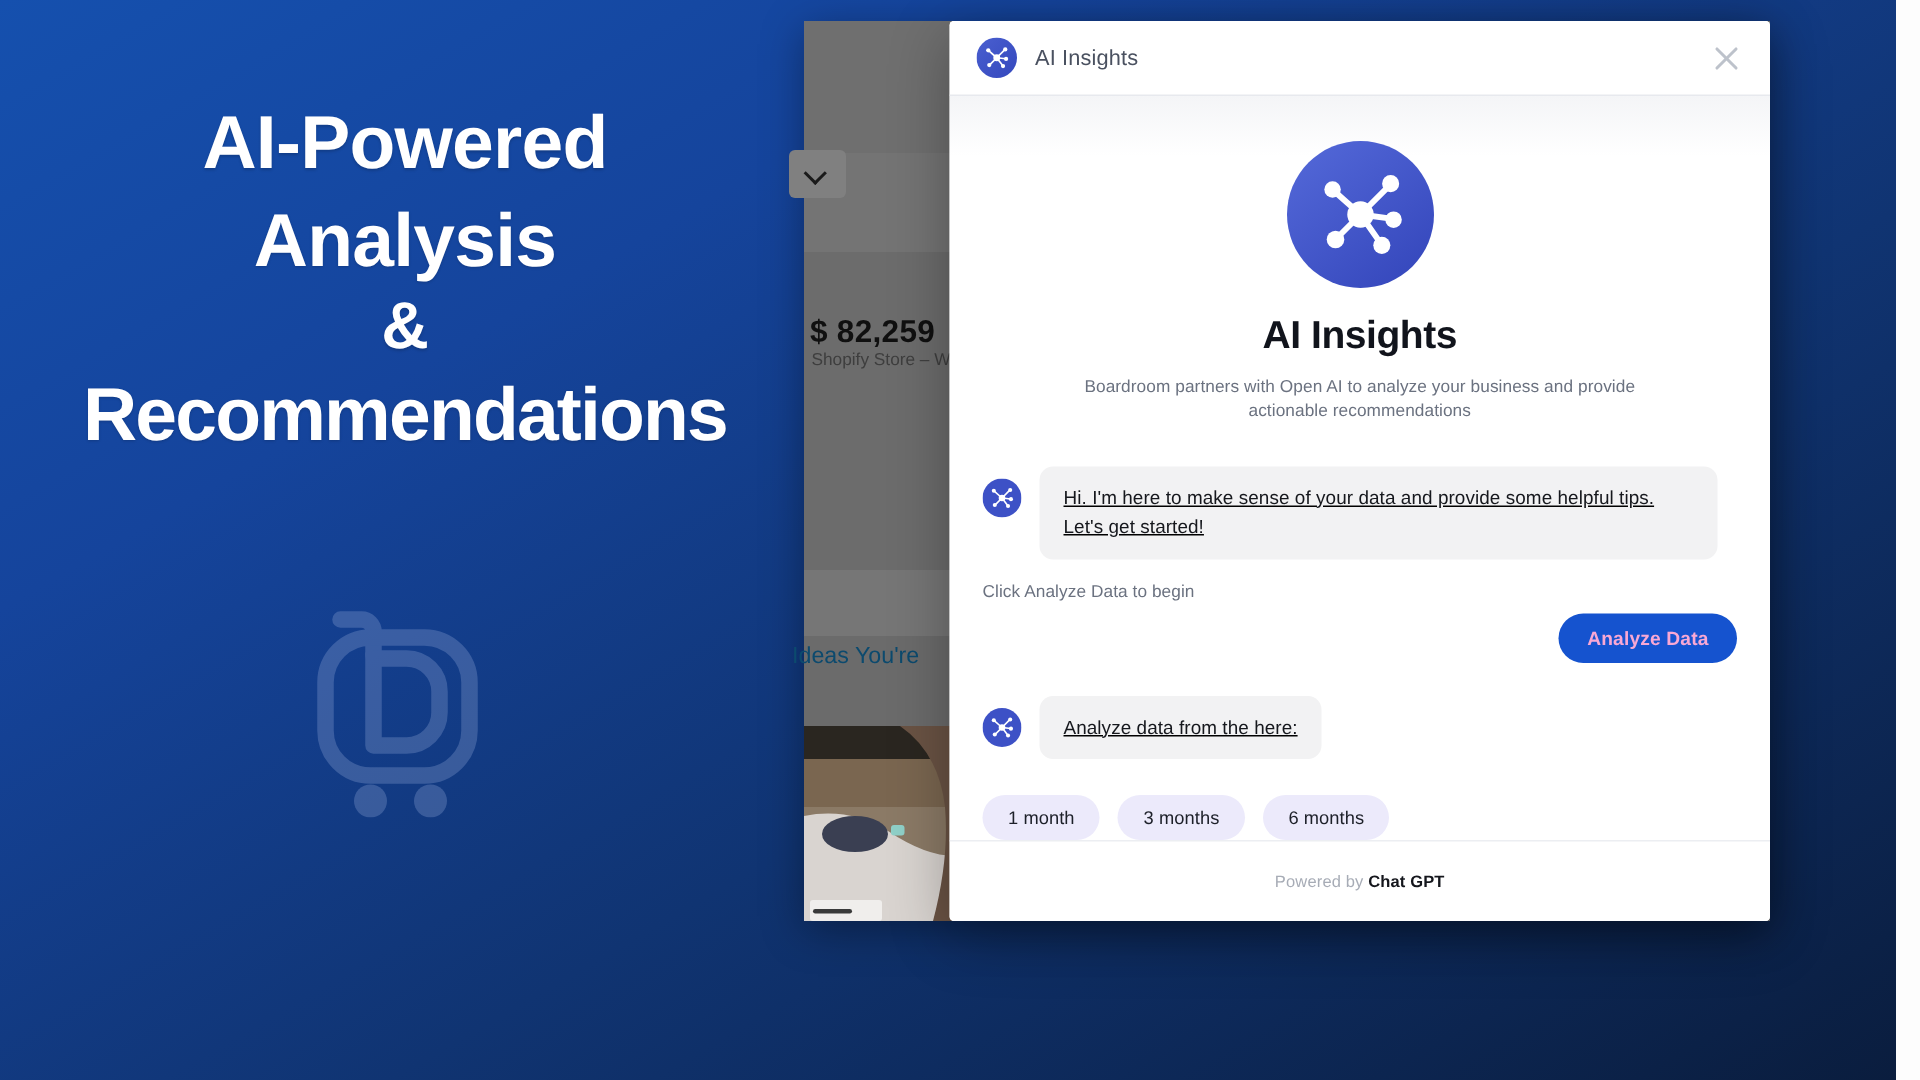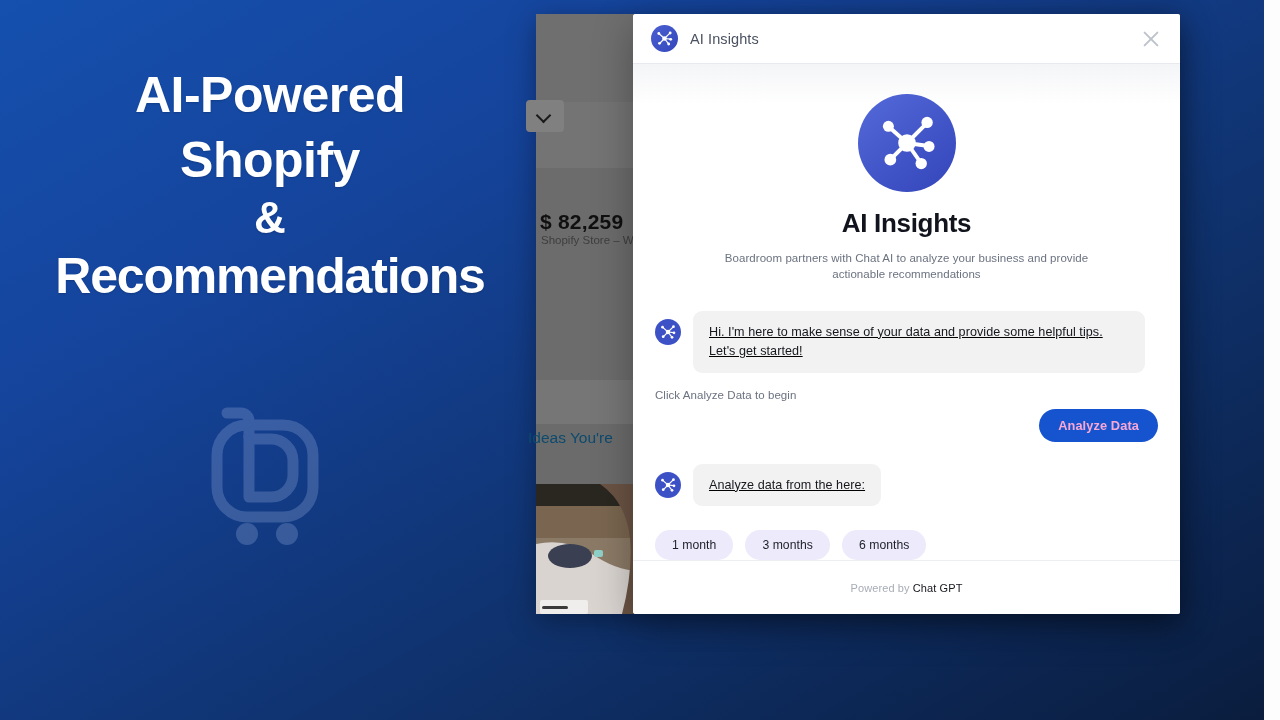--- a/index.html
+++ b/index.html
@@ -158,33 +158,33 @@
     background:#eceafb; color:#1d2029; font-size:12.2px;
     padding:8px 17px; border-radius:16px; cursor:pointer; border:none;
     letter-spacing:.05px;
   }
 
   .modal-footer {
     flex:0 0 54px; height:54px; display:flex; align-items:center;
     justify-content:center; border-top:1px solid #eceef2; background:#fff;
   }
   .powered { font-size:11px; color:#a7acb6; letter-spacing:.1px; }
-  .powered b { color:#14161c; font-weight:400; }
+  .powered b { color:#14161c; font-weight:700; }
 </style>
 </head>
 <body>
 
 <div id="root">
 
   <div class="bg-panel"></div>
   <div class="right-white"></div>
 
   <div class="headline">
     <div class="l1">AI-Powered</div>
-    <div class="l2">Shopify</div>
+    <div class="l2">Analysis</div>
     <div class="l3">&amp;</div>
     <div class="l4">Recommendations</div>
   </div>
 
   <div class="cart-logo">
     <svg viewBox="0 0 120 150" width="120" height="150">
       <path d="M22 18 h14 a8 8 0 0 1 8 8 v16" fill="none" stroke="#93a9d8" stroke-width="11" stroke-linecap="round" stroke-linejoin="round"></path>
       <rect x="12" y="30" width="96" height="92" rx="30" fill="none" stroke="#93a9d8" stroke-width="11"></rect>
       <path d="M44 40 v62 h22 a22 22 0 0 0 22 -22 v-14 a22 22 0 0 0 -22 -22 h-22" fill="none" stroke="#93a9d8" stroke-width="11" stroke-linejoin="round"></path>
       <circle cx="42" cy="139" r="11" fill="#93a9d8"></circle>
@@ -276,21 +276,21 @@
               <circle cx="50" cy="50" r="9"></circle>
               <circle cx="31" cy="33" r="5.6"></circle>
                 <circle cx="70.5" cy="29" r="5.8"></circle>
               <circle cx="72.5" cy="53.5" r="5.6"></circle>
                 <circle cx="33" cy="67" r="6"></circle>
               <circle cx="64.5" cy="71" r="5.8"></circle>
             </g>
           </svg>
         </div>
         <div class="hero-title">AI Insights</div>
-        <div class="hero-sub">Boardroom partners with Chat AI to analyze your business and provide actionable recommendations</div>
+        <div class="hero-sub">Boardroom partners with Open AI to analyze your business and provide actionable recommendations</div>
       </div>
 
       <div class="chat">
 
         <div class="msg">
           <div class="msg-avatar">
             <svg viewBox="0 0 40 40" width="26" height="26">
               <circle cx="20" cy="20" r="20" fill="#3d51c6"></circle>
               <g stroke="#fff" stroke-width="1.7">
                 <line x1="20" y1="20" x2="12" y2="13"></line>

